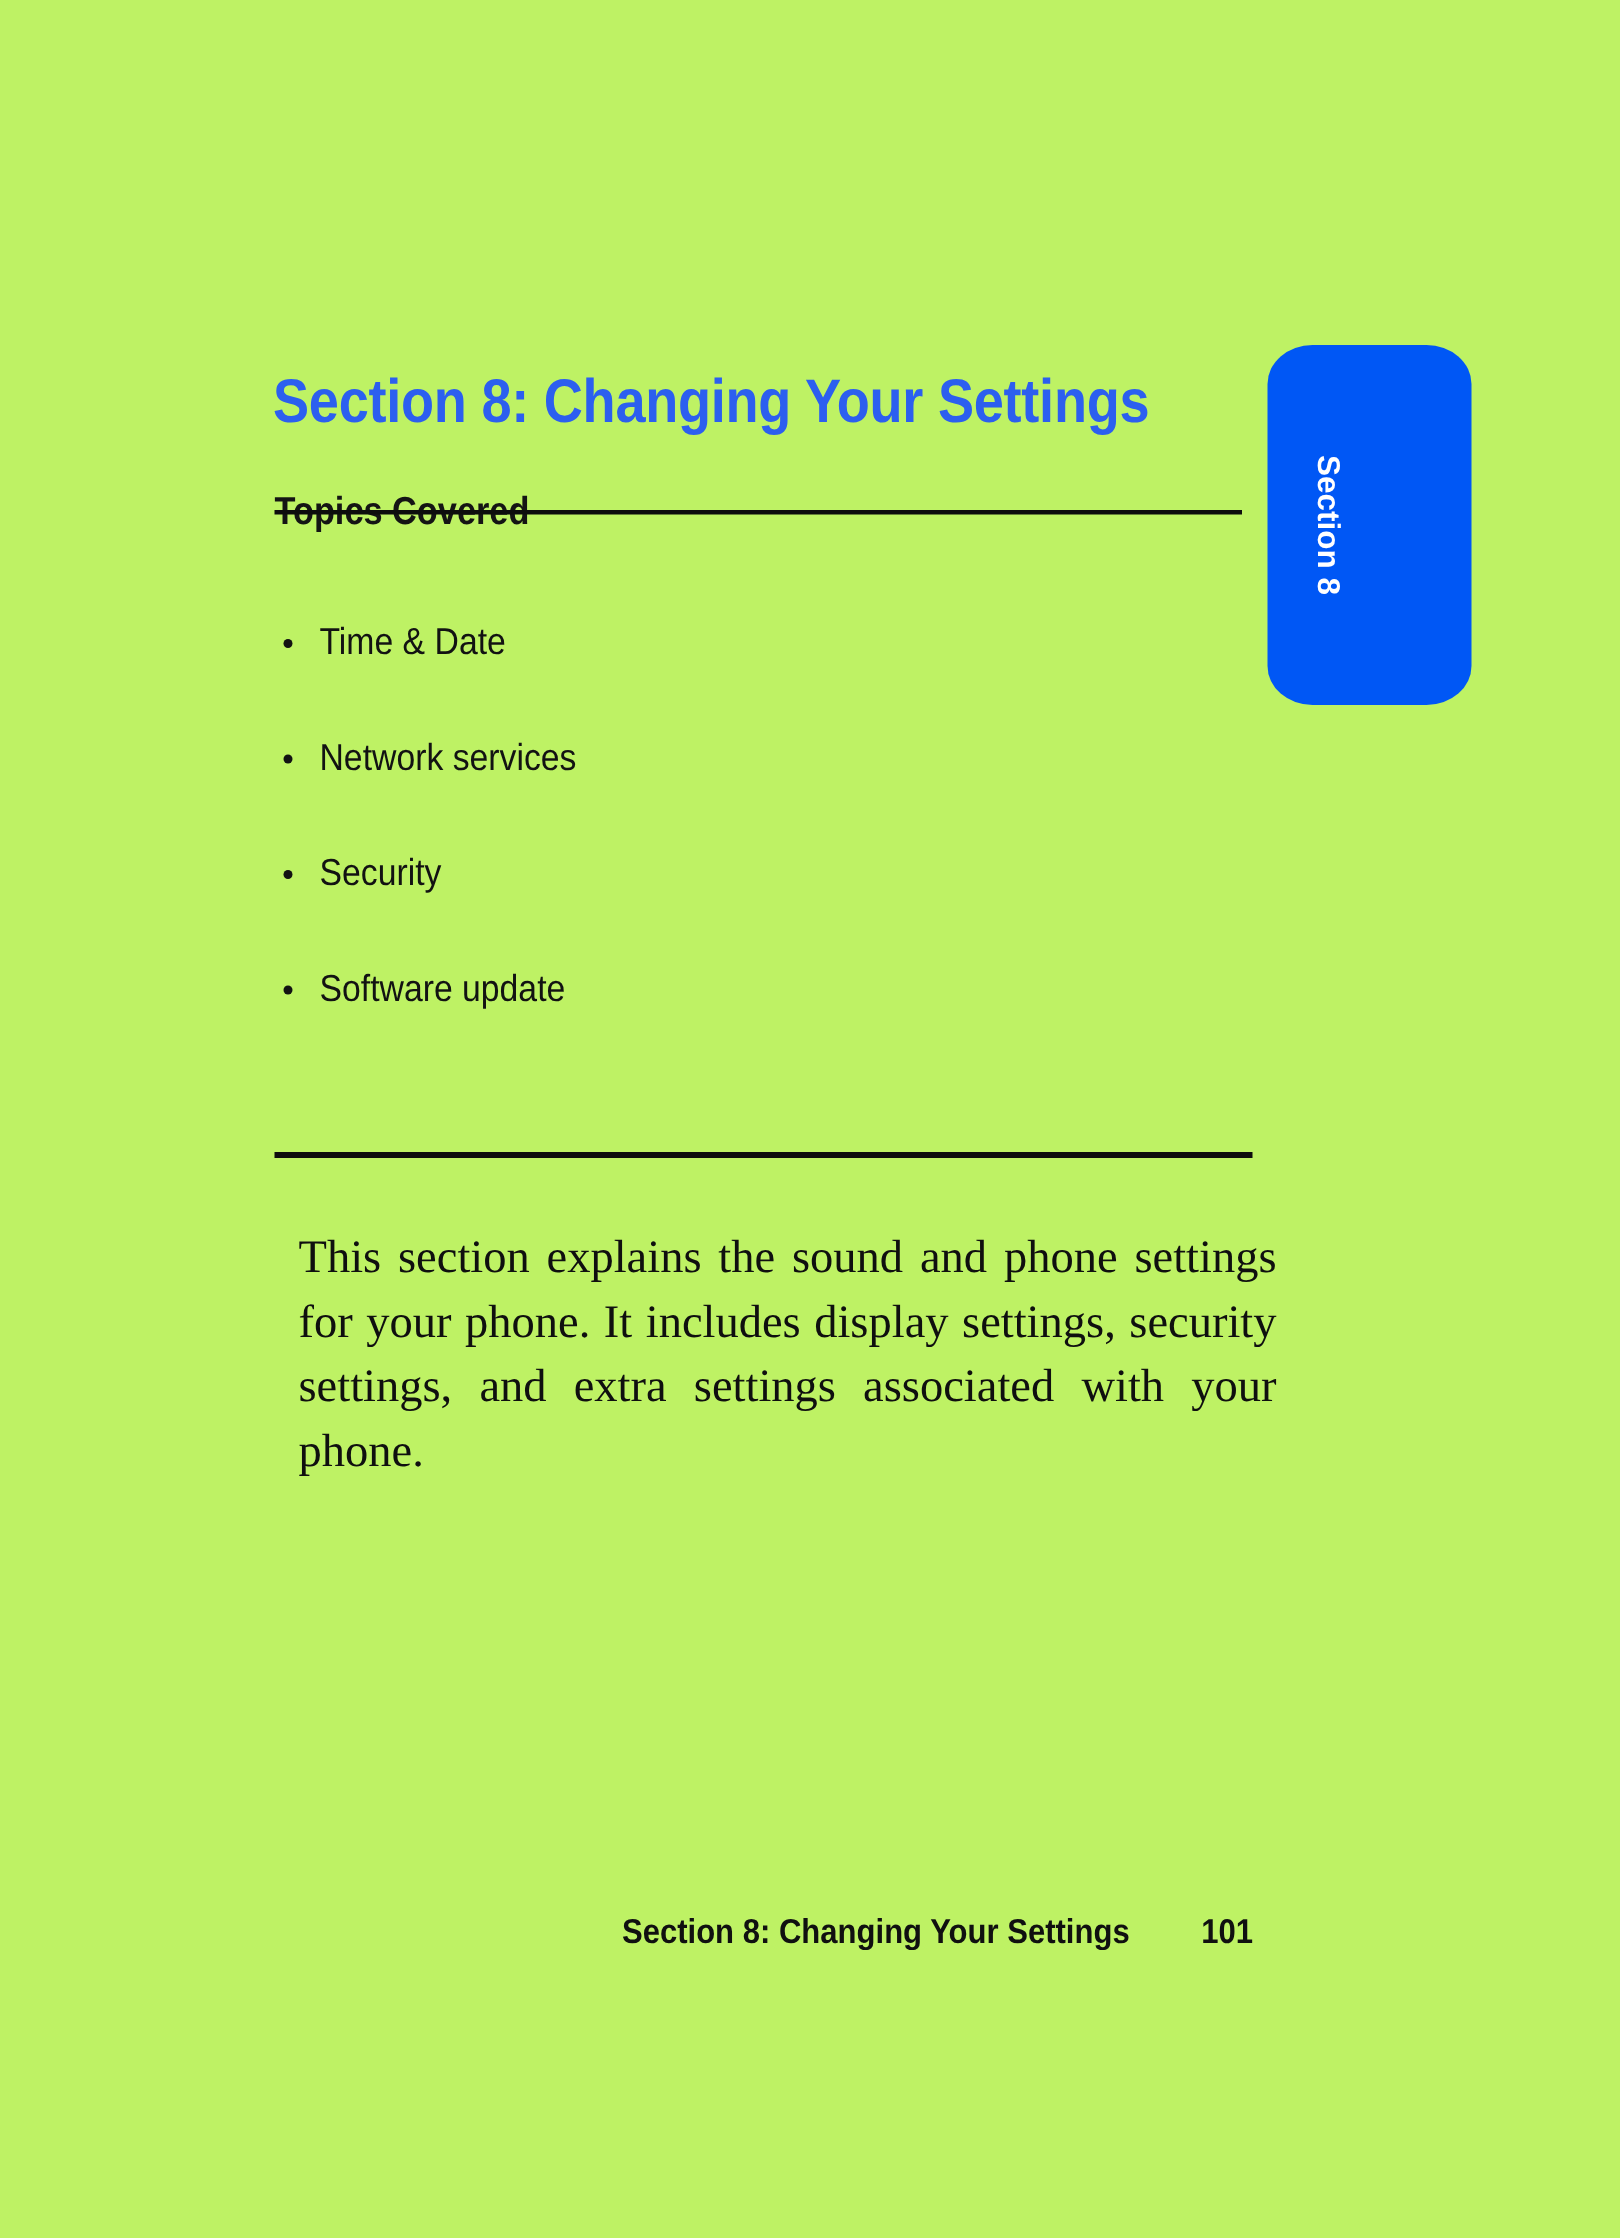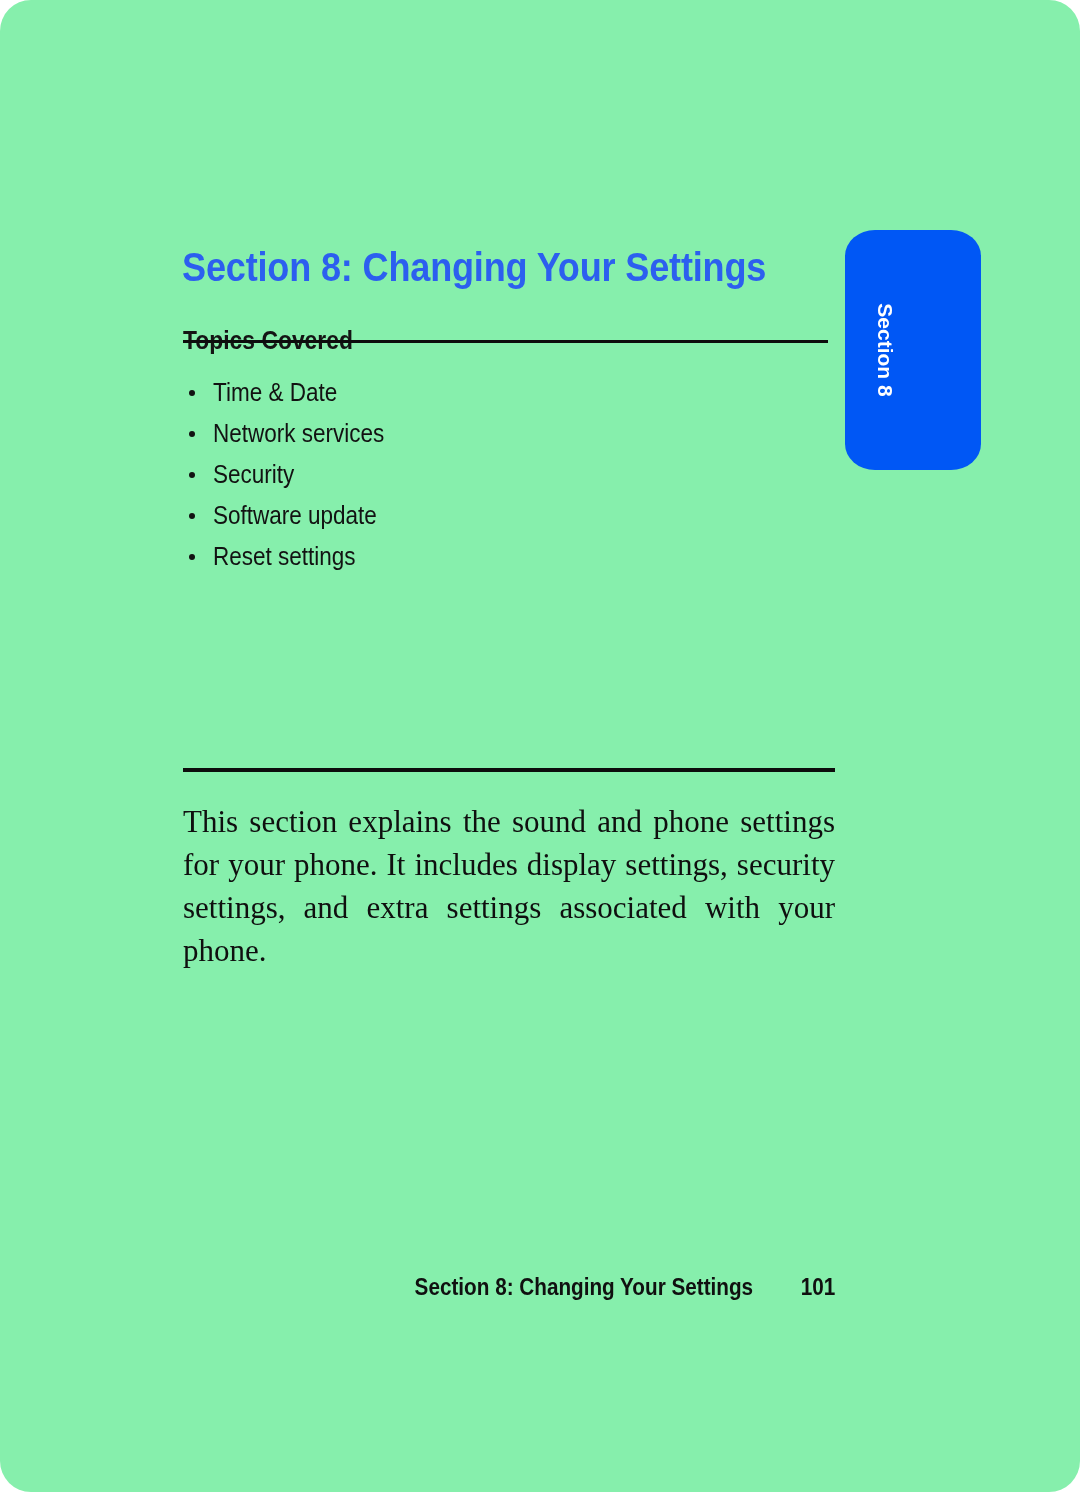--- a/index.html
+++ b/index.html
@@ -12,22 +12,21 @@
     height: 1492px;
     position: relative;
     overflow: hidden;
     font-family: "Liberation Sans", sans-serif;
     -webkit-font-smoothing: antialiased;
   }
 
   .page {
     position: absolute;
     inset: 0;
-    background: #86efac;
-    border-radius: 31px;
+    background: #bef264;
   }
 
   
   .section-title {
     position: absolute;
     left: 182px;
     top: 216px;
     width: 660px;
     font-family: "Liberation Sans Narrow", "Liberation Sans", sans-serif;
     font-weight: 700;
@@ -86,20 +85,21 @@
   .topic-item {
     position: relative;
     height: 41px;
     line-height: 41px;
     padding-left: 30px;
     font-family: "Liberation Sans Narrow", "Liberation Sans", sans-serif;
     font-weight: 400;
     font-size: 25px;
     color: #121212;
     white-space: nowrap;
+    margin-top: 36px;
   }
   .topic-item .bullet {
     position: absolute;
     left: 6px;
     top: 18px;
     width: 6px;
     height: 6px;
     border-radius: 50%;
     background: #121212;
   }
@@ -108,21 +108,21 @@
     transform: scaleX(0.9);
     transform-origin: left center;
   }
 
   
   .body-paragraph {
     position: absolute;
     left: 183px;
     top: 800px;
     width: 652px;
-    margin: 0;
+    margin: 16px;
     font-family: "Liberation Serif", "DejaVu Serif", serif;
     font-size: 31px;
     line-height: 43px;
     color: #0f0f0f;
     text-align: justify;
     text-justify: inter-word;
   }
 
   
   .side-tab {
@@ -199,24 +199,20 @@
       <span class="topic-label">Network services</span>
     </li>
     <li class="topic-item">
       <span class="bullet"></span>
       <span class="topic-label">Security</span>
     </li>
     <li class="topic-item">
       <span class="bullet"></span>
       <span class="topic-label">Software update</span>
     </li>
-    <li class="topic-item">
-      <span class="bullet"></span>
-      <span class="topic-label">Reset settings</span>
-    </li>
   </ul>
 
   <div class="rule-bottom"></div>
 
   <p class="body-paragraph">This section explains the sound and phone settings for your phone. It includes display settings, security settings, and extra settings associated with your phone.</p>
 
   <div class="side-tab">
     <span class="side-tab-label">Section 8</span>
   </div>
 

